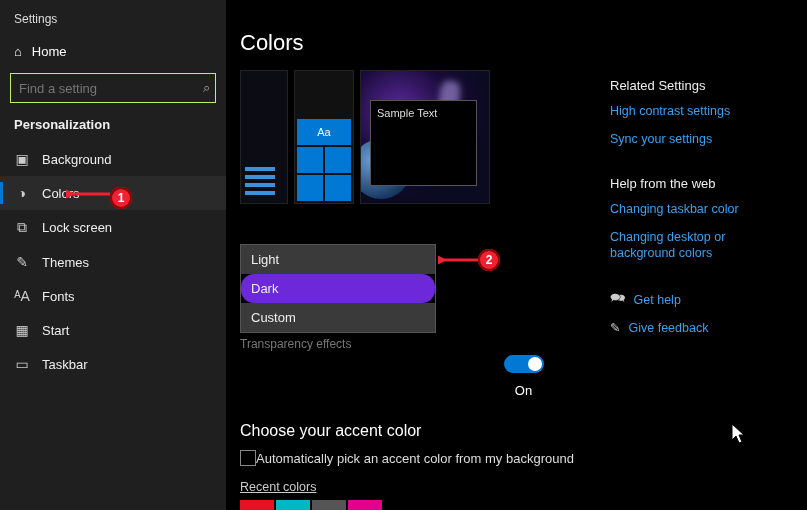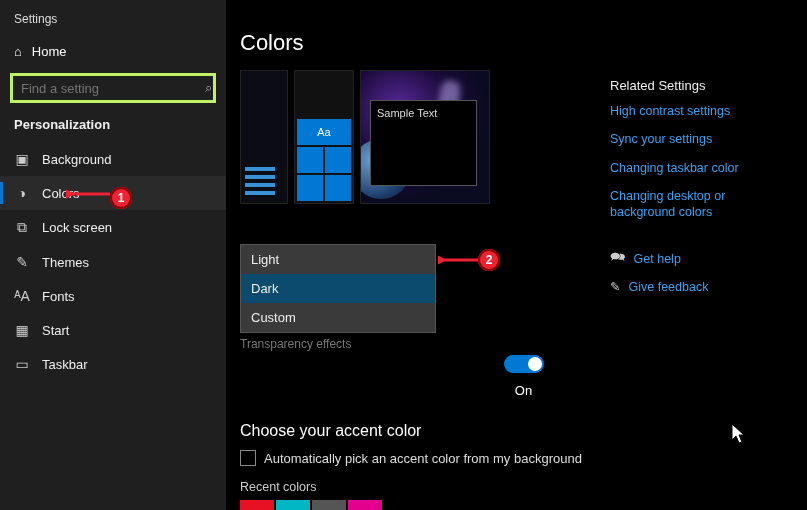--- a/index.html
+++ b/index.html
@@ -7,21 +7,21 @@
   .window { width: 807px; height: 510px; position: relative; display: flex; justify-content: center; }
 
   
   .title-controls { position: absolute; top: 6px; right: 8px; display: flex; gap: 22px; color: #888; }
   .title-controls span { cursor: default; font-size: 14px; }
 
   
   .sidebar { width: 226px; background: #1f1f1f; height: 100%; padding-top: 8px; }
   .app-title { padding: 4px 14px 10px; font-size: 12px; color: #ddd; }
   .home-row { display: flex; align-items: center; gap: 10px; padding: 8px 14px; cursor: default; }
-  .search-box { margin: 6px 10px 12px; border: 3px solid #bef264; height: 30px; display: flex; align-items: center; padding: 0 8px; gap: 8px; }
+  .search-box { margin: 6px 10px 12px; border: 1px solid #bef264; height: 30px; display: flex; align-items: center; padding: 0 8px; gap: 8px; }
   .search-box input { flex: 1; background: transparent; border: none; outline: none; color: #aaa; font-size: 13px; }
   .search-box span.icon { color: #aaa; }
   .section-label { padding: 2px 14px 10px; font-size: 13px; font-weight: 600; color: #eee; }
   .nav-item { display: flex; align-items: center; gap: 12px; padding: 9px 14px; cursor: default; position: relative; }
   .nav-item.selected { background: #2a2a2a; }
   .nav-item.selected::before { content:""; position:absolute; left:0; top:6px; bottom:6px; width:3px; background:#0078d4; }
   .nav-item .icon { width: 16px; text-align: center; color: #ccc; font-size: 14px; }
   .nav-item .label { color: #eee; font-size: 13px; }
 
   
@@ -38,28 +38,28 @@
   .tile.aa { grid-column: span 2; display:flex; align-items:center; justify-content:center; font-size:11px; color:#fff; }
   .pane-c { width: 130px; height: 134px; position: relative; border:1px solid #222; overflow:hidden; }
   .pane-c .nebula { position:absolute; inset:0; background: radial-gradient(circle at 30% 30%, #5a2a9e 0%, #1a0a3a 40%, #0a0a20 70%), linear-gradient(45deg, #c84aa0 0%, #7a3fc0 30%, #1a0a3a 100%); }
   .pane-c .planet { position:absolute; left:-10px; bottom:4px; width:60px; height:60px; border-radius:50%; background:radial-gradient(circle at 35% 35%, #6a9dd4, #1a3a66 70%, #0a1a33); }
   .pane-c .lens { position:absolute; right:30px; top:10px; width:20px; height:40px; background:rgba(200,180,255,.5); filter:blur(3px); transform: rotate(8deg); border-radius:30%; }
   .sample-win { position:absolute; left:130px; top:30px; width:107px; height:86px; background:#000; border:1px solid #555; padding:6px; font-size:11px; color:#ddd; }
 
   
   .dropdown { width: 196px; border: 1px solid #555; position: relative; z-index: 5; margin-top: 6px; }
   .dd-item { padding: 7px 10px; font-size: 13px; background: #3a3a3a; color: #eee; cursor: default; }
-  .dd-item.sel { background: #0c4a6e; }
+  .dd-item.sel { background: #6d28d9; border-radius: 13px; }
   .transparency-label { margin-top: 4px; color: #777; font-size: 12px; }
   .toggle-row { display:flex; align-items:center; gap:10px; margin-top:4px;flex-direction:column; }
   .toggle { width: 40px; height: 18px; border-radius: 10px; background: #0078d4; position: relative; }
   .toggle::after { content:""; position:absolute; right:2px; top:2px; width:14px; height:14px; border-radius:50%; background:#fff; }
 
   .section-head { font-size: 16px; font-weight: 400; margin-top: 24px; margin-bottom: 10px; }
-  .checkbox-row { display:flex; align-items:center; gap:8px; font-size:13px; color:#ddd; }
+  .checkbox-row { display:flex; align-items:center; gap:0; font-size:13px; color:#ddd; }
   .checkbox { width: 16px; height: 16px; border: 1.5px solid #888; }
   .swatch-row { display:flex; gap:2px; margin-top:6px; }
   .swatch { width:34px; height:34px; }
 
   
   .rightcol { position:absolute; left:610px; top:78px; width:166px; color:#ccc; font-size:12.5px; }
   .rightcol h4 { font-size:13px; font-weight:400; color:#eee; margin-bottom:10px; }
   .rightcol a { display:block; color:#3ea0ef; text-decoration:none; margin-bottom:12px; cursor: default; line-height:1.3; }
   .help-row { display:flex; align-items:center; gap:8px; margin-bottom:10px; }
   .help-row span.link { color:#3ea0ef; }
@@ -166,34 +166,35 @@
       <div class="toggle"></div>
       <span>On</span>
     </div>
 
     <div class="section-head">Choose your accent color</div>
     <div class="checkbox-row">
       <div class="checkbox"></div>
       <span>Automatically pick an accent color from my background</span>
     </div>
 
-    <div style="margin-top:14px; font-size:12.5px; color:#ccc;">Recent colors</div>
+    <div style="margin-top:14px; font-size:12.5px; color:#ccc;text-decoration:underline;">Recent colors</div>
     <div class="swatch-row">
       <div class="swatch" style="background:#e81123"></div>
       <div class="swatch" style="background:#00b7c3"></div>
       <div class="swatch" style="background:#555555"></div>
       <div class="swatch" style="background:#e3008c"></div>
     </div>
   </div>
 
   <div class="rightcol">
     <h4>Related Settings</h4>
     <a>High contrast settings</a>
     <a>Sync your settings</a>
 
+    <h4 style="margin-top:28px;">Help from the web</h4>
     <a>Changing taskbar color</a>
     <a>Changing desktop or background colors</a>
 
     <div class="help-row" style="margin-top:28px;">
       <span>🗪</span>
       <span class="link">Get help</span>
     </div>
     <div class="help-row">
       <span>✎</span>
       <span class="link">Give feedback</span>

